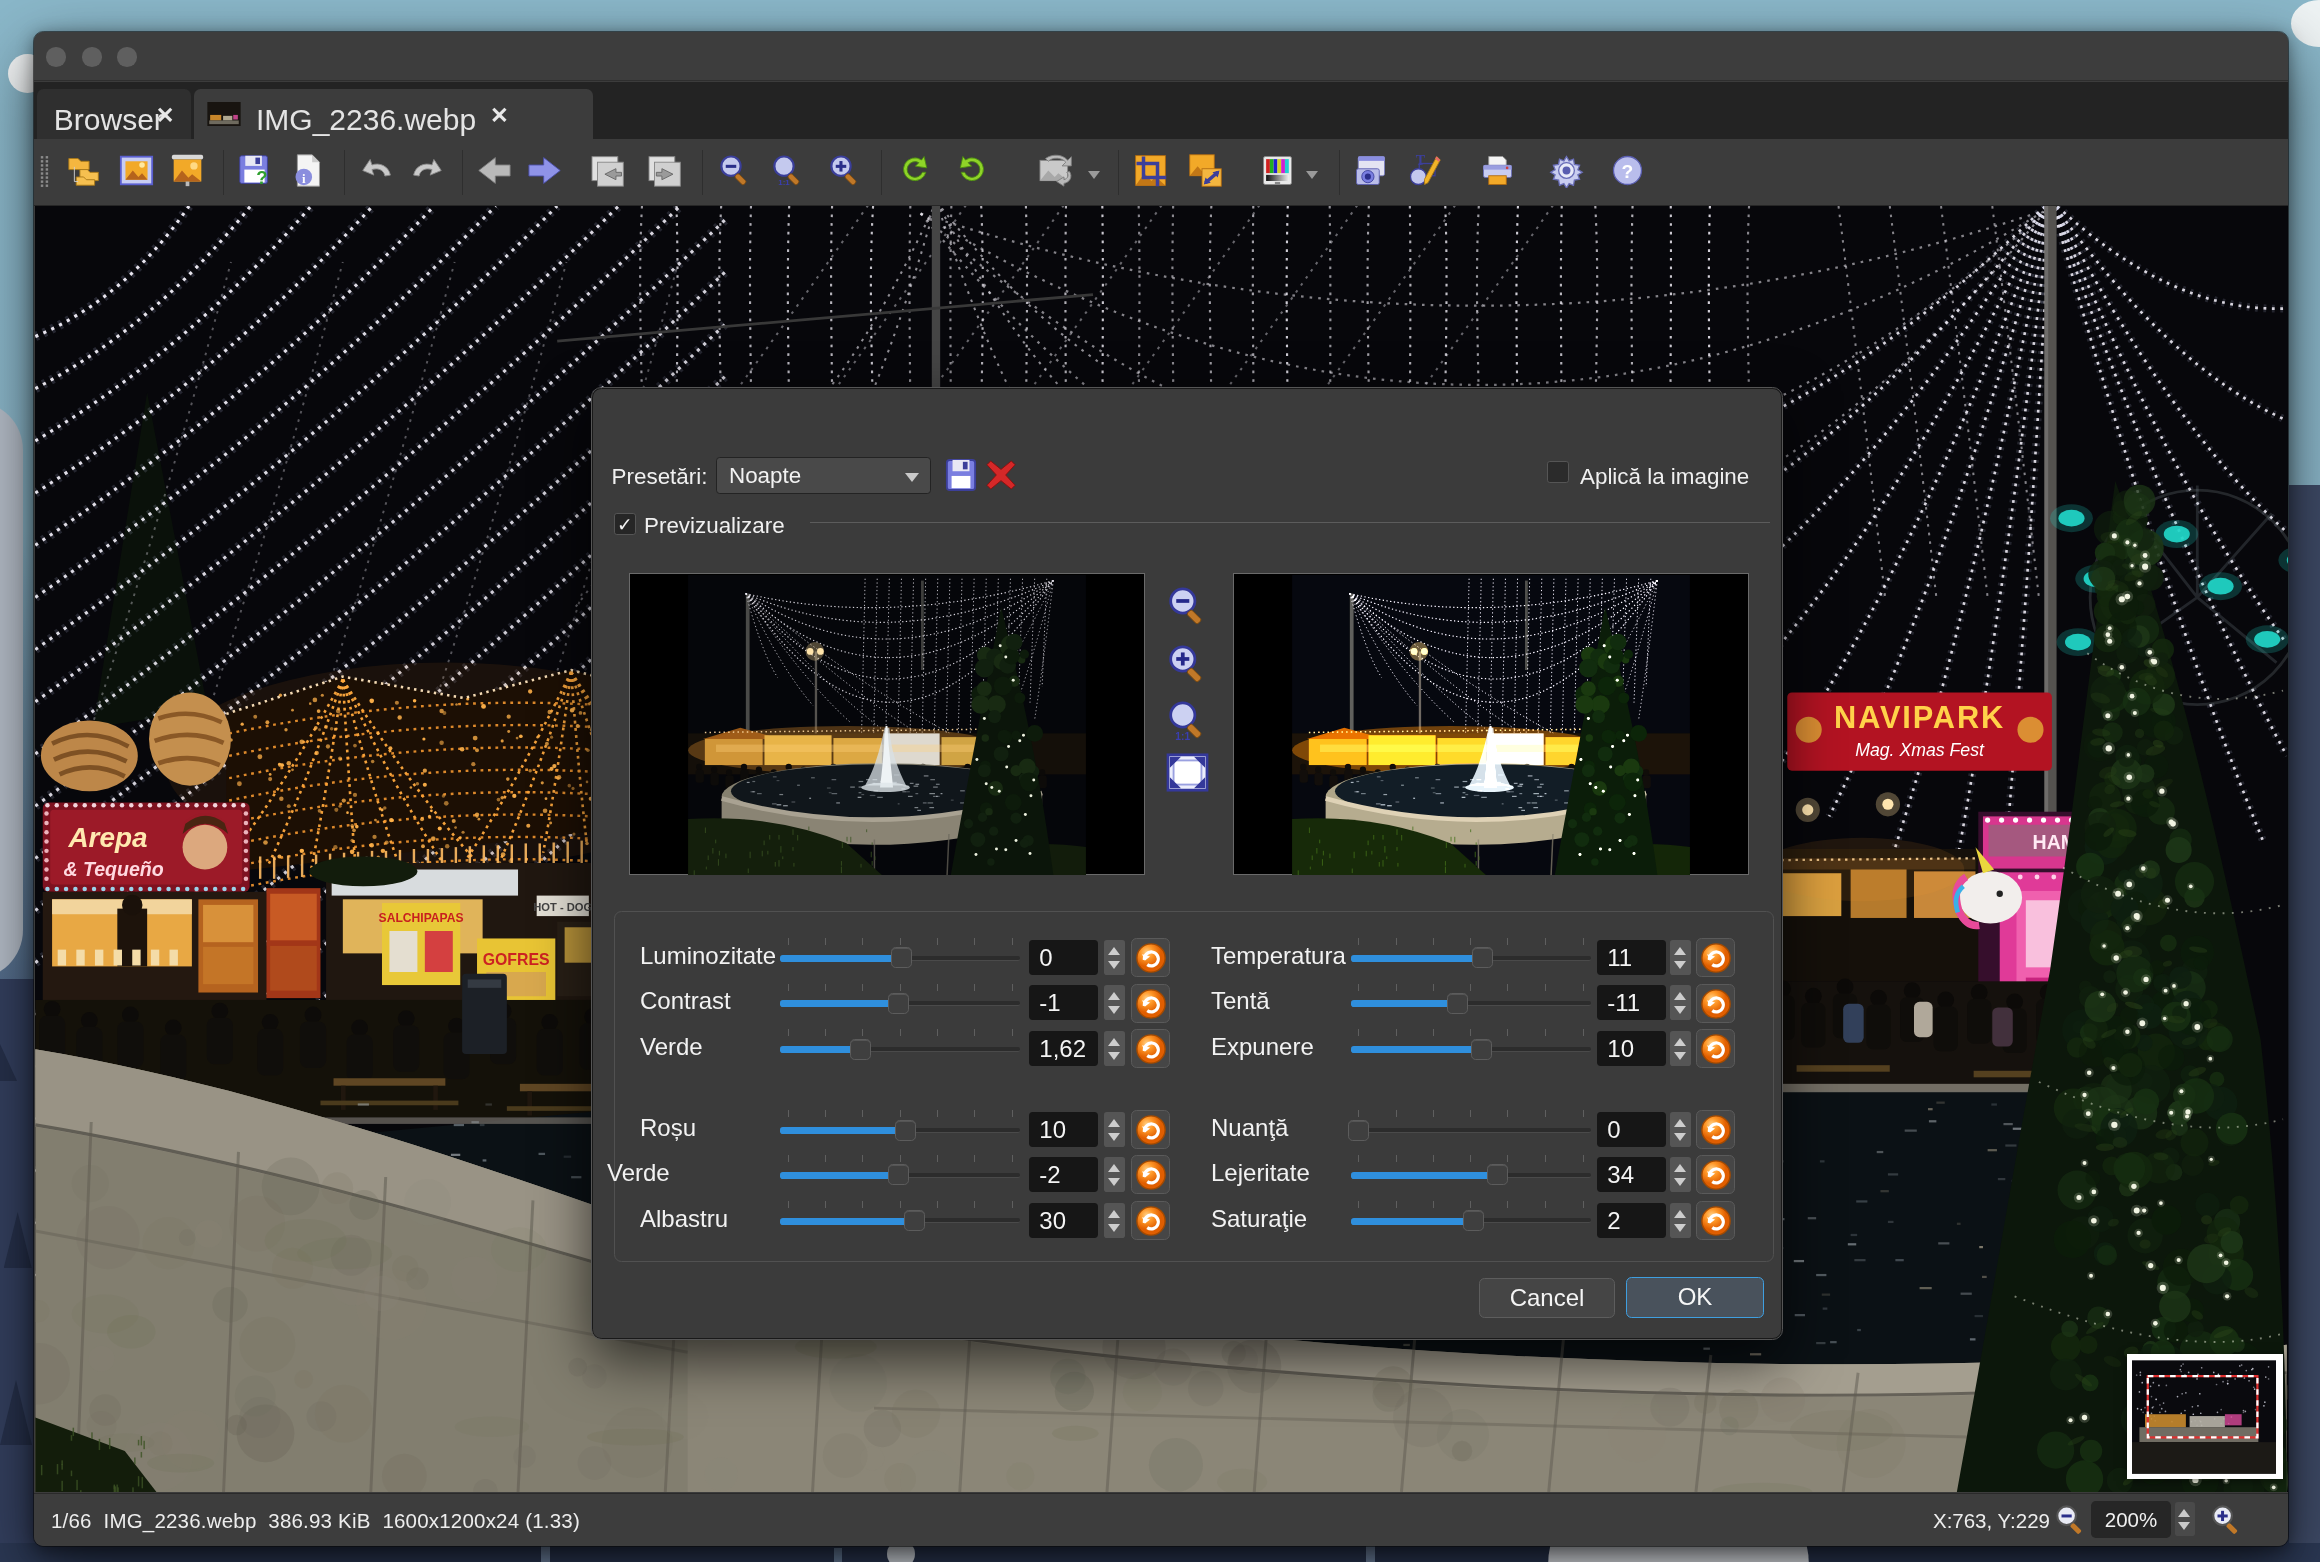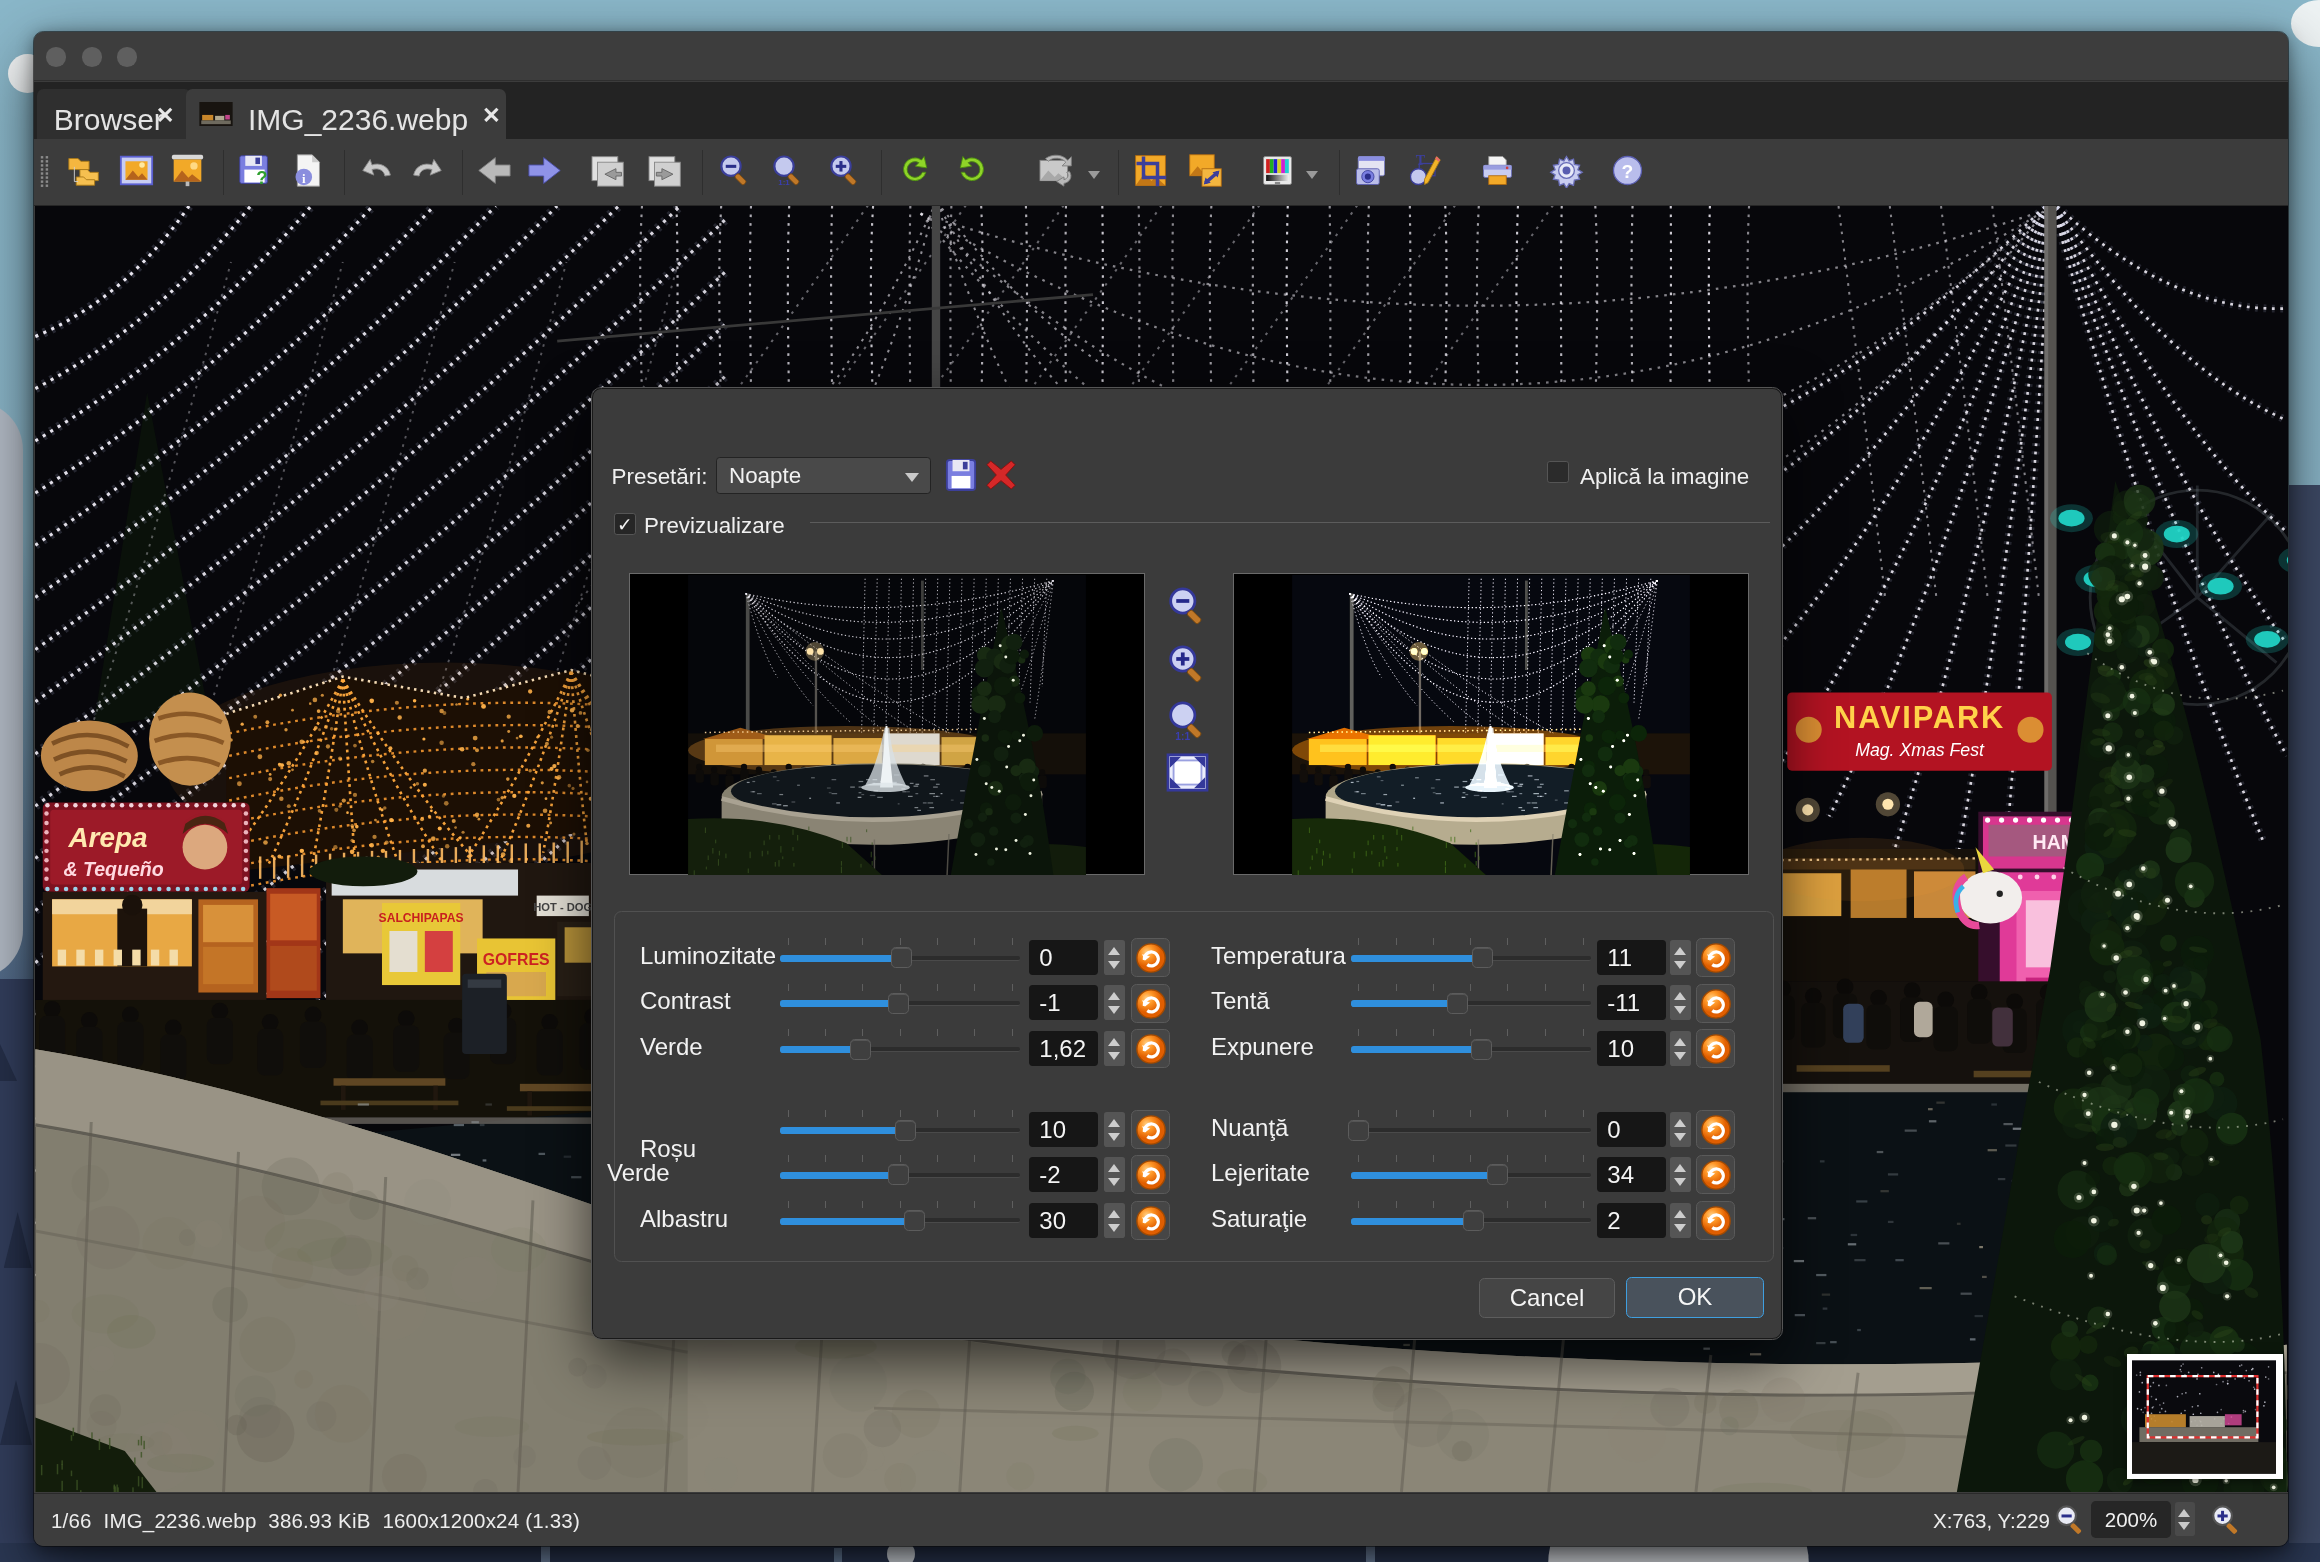--- a/index.html
+++ b/index.html
@@ -5,21 +5,21 @@
 html,body { width:2320px; height:1562px; overflow:hidden; background:#87b2c4; font-family:"Liberation Sans",sans-serif; }
 #desk { position:absolute; inset:0; background:linear-gradient(180deg,#8ab7c9 0%,#8ab5c8 34%,#5d7894 58%,#36466b 78%,#2b3854 100%); }
 .abs { position:absolute; }
 #win { position:absolute; left:34px; top:32px; width:2254px; height:1514px; background:#3c3c3c; border-radius:9.3px; box-shadow:0 23px 65px rgba(0,0,0,.6), 0 3.7px 17px rgba(0,0,0,.45); outline:0.9px solid rgba(10,10,10,.55); overflow:hidden; }
 #titlebar { position:absolute; left:0; top:0; right:0; height:49px; background:#3d3d3d; border-bottom:0.9px solid #2e2e2e; }
 .tl { position:absolute; top:15px; width:19.6px; height:19.6px; border-radius:50%; background:#5f5f5f; }
 #title { position:absolute; top:13px; left:0; right:0; text-align:center; color:#d8d8d8; font-size:22.4px; font-weight:bold; }
 #tabbar { position:absolute; left:0; top:50px; right:0; height:57px; background:#232323; }
 .tab { position:absolute; top:6.5px; height:50px; border-radius:6.5px 6.5px 0 0; }
 #tab1 { left:2.8px; width:154px; background:#2f2f2f; }
-#tab2 { left:152px; width:320px; background:#3c3c3c; }
+#tab2 { left:160px; width:399px; background:#3c3c3c; }
 .tabtxt { position:absolute; top:14px; color:#e4e4e4; font-size:30px; }
 .tabx { position:absolute; top:13px; color:#e8e8e8; font-size:22.4px; font-weight:bold; }
 #toolbar { position:absolute; left:0; top:107px; right:0; height:67px; background:#3c3c3c; border-bottom:0.9px solid #262626; }
 .ti { position:absolute; top:14px; height:39px; }
 .tsep { position:absolute; top:11.2px; width:0.9px; height:45px; background:#4e4e4e; border-right:0.9px solid #2e2e2e; }
 .tdd { position:absolute; top:32px; width:0; height:0; border-left:6.5px solid transparent; border-right:6.5px solid transparent; border-top:8.4px solid #9a9a9a; }
 #canvas { position:absolute; left:0.9px; top:174px; width:2253px; height:1286px; background:#07070b; }
 #statusbar { position:absolute; left:0; bottom:0; right:0; height:53px; background:#3d3d3d; border-top:0.9px solid #2a2a2a; color:#ededed; font-size:20.5px; }
 #sbleft { position:absolute; left:17px; top:15px; letter-spacing:0.2px; }
 #sbright { position:absolute; right:238px; top:15px; }
@@ -2671,21 +2671,21 @@
         <span class="dn"></span>
       </div>
       <div class="reset" style="left:1130px;top:1028px;">
         <svg width="32" height="32" viewBox="0 0 34 34">
 <circle cx="17" cy="17" r="15" fill="url(#og2)"></circle>
           <circle cx="17" cy="17" r="15" fill="none" stroke="#a34a00" stroke-width="1.5"></circle>
 <path d="M10,19 a7.4,7.4 0 1 1 3,5" fill="none" stroke="#fff" stroke-width="3.4"></path>
           <path d="M7.6,13 L10.4,20 L16,15.4 Z" fill="#fff"></path>
         </svg>
       </div>
-      <div class="slabel" style="left:639px;top:1113px;margin-top:21px;">Roșu</div>
+      <div class="slabel" style="left:639px;top:1113px;">Roșu</div>
       <div class="ticks">
         <i style="left:787px;top:1109px;"></i>
         <i style="left:824px;top:1109px;"></i>
         <i style="left:861px;top:1109px;"></i>
         <i style="left:899px;top:1109px;"></i>
         <i style="left:936px;top:1109px;"></i>
         <i style="left:973px;top:1109px;"></i>
         <i style="left:1011px;top:1109px;"></i>
       </div>
       <div class="track" style="left:779px;top:1127px;width:240px;"></div>

